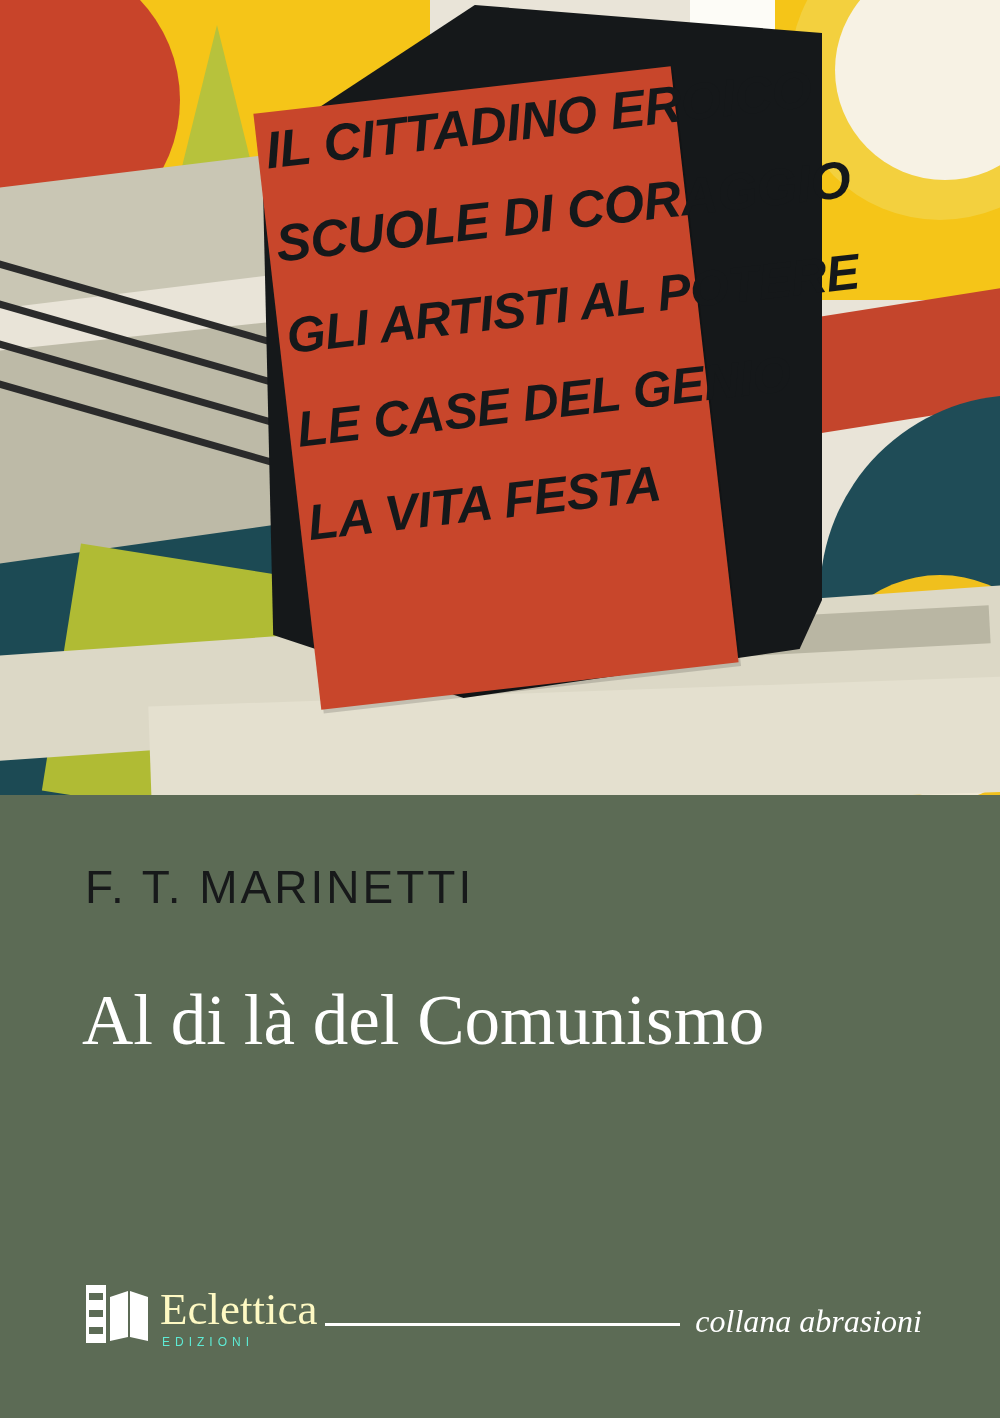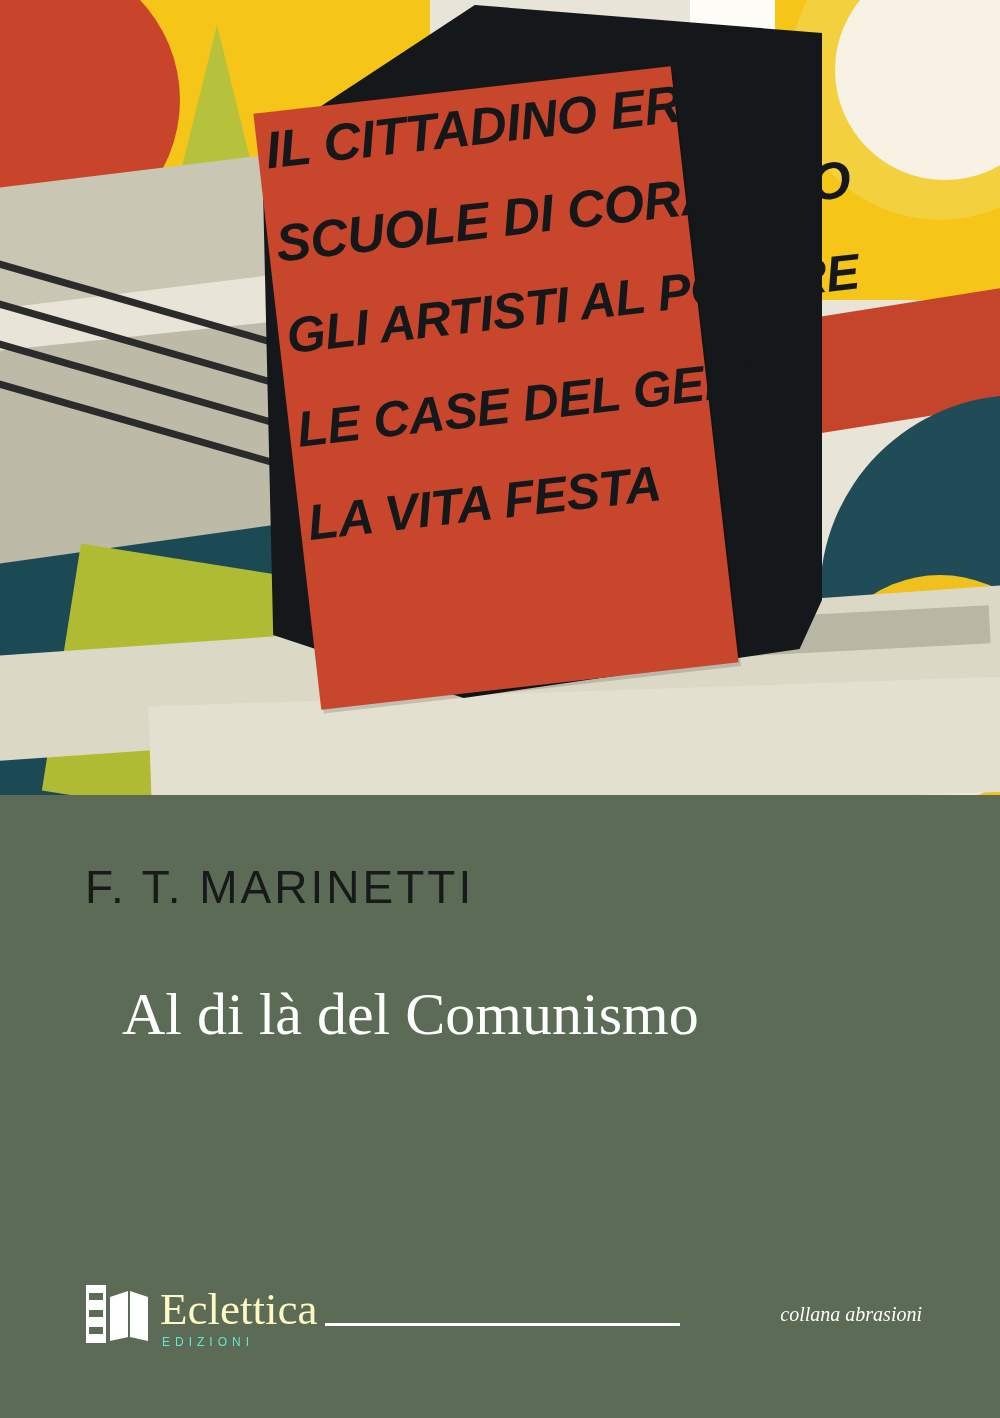--- a/index.html
+++ b/index.html
@@ -179,23 +179,22 @@
     font-weight: 400;
     font-size: 46px;
     letter-spacing: 3px;
   }
   #title {
     position: absolute;
     left: 82px; top: 185px;
     color: #ffffff;
     font-family: "Liberation Serif", serif;
     font-weight: 400;
-    font-size: 60px;
+    font-size: 71px;
     letter-spacing: 0px;
-    margin-left: 40px;
   }
   #subtitle {
     position: absolute;
     left: 86px; top: 315px;
     color: #f2f1ea;
     font-family: "Liberation Serif", serif;
     font-size: 40px;
   }
 
   
@@ -229,21 +228,21 @@
     left: 325px; top: 528px;
     width: 355px; height: 3px;
     background: #ffffff;
   }
   #series-label {
     position: absolute;
     right: 78px; top: 508px;
     color: #ffffff;
     font-family: "Liberation Serif", serif;
     font-style: italic;
-    font-size: 20px;
+    font-size: 32px;
   }
 </style>
 </head>
 <body>
 
 <div id="cover">
 
   <div id="artwork">
     <div class="shape bg-yellow-left"></div>
     <div class="shape bg-yellow-top-right"></div>

